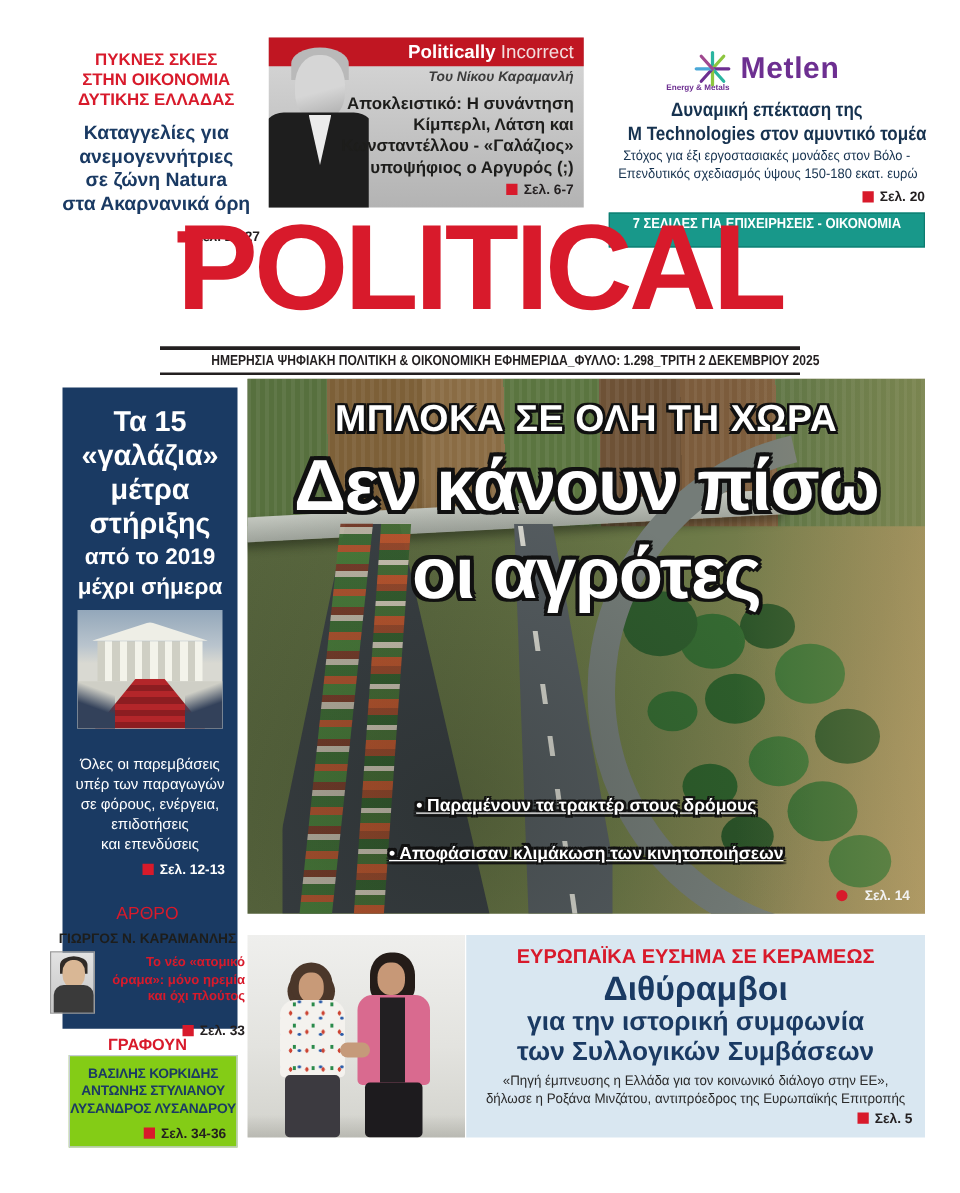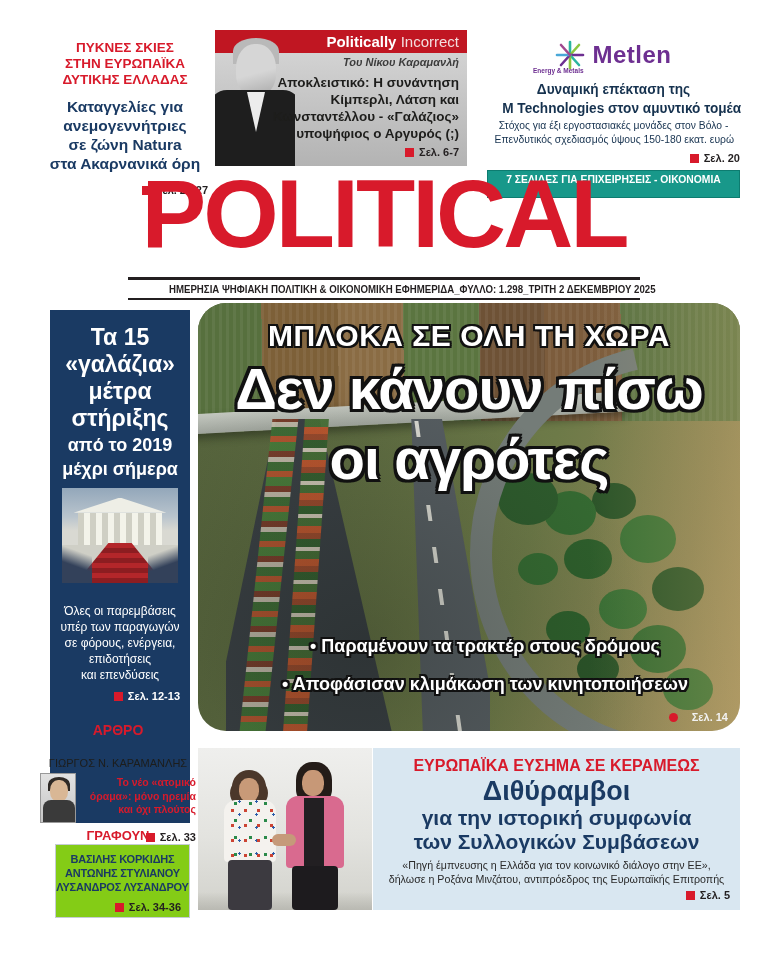--- a/index.html
+++ b/index.html
@@ -59,60 +59,60 @@
   .bld-steps { position:absolute; left:0; top:60%; width:100%; height:40%; background:#cfcfc6; }
   .bld-carpet { position:absolute; left:0; top:58%; width:100%; height:42%; clip-path:polygon(40% 0,60% 0,88% 100%,12% 100%); background:repeating-linear-gradient(180deg,#b3262a 0 5px,#8c1d21 5px 10px); }
   .bld-shadow-l { position:absolute; left:0; bottom:0; width:26%; height:45%; background:linear-gradient(20deg,#33415a 40%,transparent 70%); }
   .bld-shadow-r { position:absolute; right:0; bottom:0; width:26%; height:45%; background:linear-gradient(-20deg,#33415a 40%,transparent 70%); }
   .navybox .body { font-size:12px; color:#fff; line-height:16px; margin-top:20px; }
   .navybox .ref { text-align:right; padding-right:10px; margin-top:3px; }
   .navybox .pgref { color:#fff; }
 
   
   .arthro { left:40px; top:722px; width:156px; }
-  .arthro .h { text-align:center; font-size:14px; font-weight:bold; color:#d81a2b; }
-  .arthro .auth { text-align:center; font-size:11px; font-weight:normal; color:#1d1d1b; margin-top:19px; }
+  .arthro .h { text-align:center; font-size:14px; font-weight:normal; color:#d81a2b; }
+  .arthro .auth { text-align:center; font-size:11px; font-weight:bold; color:#1d1d1b; margin-top:7px; }
   .arthro .row { display:flex; margin-top:4px; gap:5px; }
   .km-photo { position:relative; width:36px; height:50px; background:linear-gradient(180deg,#e2e2e2,#c6c6c6); border:1px solid #999; overflow:hidden; flex:0 0 auto; }
   .km-hair { position:absolute; left:7px; top:3px; width:22px; height:14px; border-radius:50% 50% 0 0; background:#2f2a26; }
   .km-head { position:absolute; left:9px; top:6px; width:18px; height:22px; border-radius:45%; background:#d9b795; }
   .km-body { position:absolute; left:2px; top:26px; width:32px; height:24px; border-radius:8px 8px 0 0; background:#3a3a3a; }
   .arthro .tit { flex:1; text-align:right; font-size:10.5px; font-weight:bold; color:#d81a2b; line-height:13.5px; padding-top:3px; }
   .arthro .ref { text-align:right; margin-top:4px; }
 
   
   .grafoun-h { left:40px; top:828px; width:156px; text-align:center; font-size:13px; font-weight:bold; color:#d81a2b; }
   .grafoun-box { left:55px; top:844px; width:135px; height:74px; background:#84cc16; border:1px solid #c5ccd4; text-align:center; padding-top:7px; }
   .grafoun-box .nm { font-size:11px; font-weight:bold; color:#1a3a63; line-height:14px; letter-spacing:-0.2px; }
   .grafoun-box .ref { text-align:right; padding-right:8px; margin-top:3px; }
 
   
-  .main-photo { left:198px; top:303px; width:542px; height:428px; overflow:hidden; background:linear-gradient(105deg,#55633c 0%,#5f6d42 30%,#6d7a48 60%,#8a8254 85%,#a08e5e 100%);border-radius:28px; }
+  .main-photo { left:198px; top:303px; width:542px; height:428px; overflow:hidden; background:linear-gradient(105deg,#55633c 0%,#5f6d42 30%,#6d7a48 60%,#8a8254 85%,#a08e5e 100%); }
   .ph-fields { position:absolute; left:0; top:0; width:100%; height:118px;
     background:linear-gradient(89deg,#57703e 0 12%,#7d6038 12% 26%,#8a6c44 26% 38%,#5b7540 38% 52%,#6e5236 52% 64%,#7c5c3c 64% 78%,#597243 78% 100%); }
   .ph-rows { position:absolute; left:0; top:0; width:100%; height:118px; background:repeating-linear-gradient(90deg,rgba(255,255,255,0.06) 0 3px,transparent 3px 7px); }
   .ph-bridge { position:absolute; left:-12px; top:100px; width:440px; height:20px; background:linear-gradient(180deg,#c3c7bf,#9fa49c); transform:rotate(-3deg); box-shadow:0 5px 8px rgba(20,25,15,0.45); }
   .ph-road-left { position:absolute; left:28px; top:116px; width:180px; height:312px; background:#3a4044; clip-path:polygon(28% 0,52% 0,92% 100%,-8% 100%); }
   .ph-tr1 { position:absolute; left:58px; top:116px; width:26px; height:312px; transform:skewX(-6deg); background:repeating-linear-gradient(0deg,#4a7d3a 0 9px,#b5552f 9px 15px,#3f6d35 15px 24px,#c2baa9 24px 29px,#7a3d2a 29px 35px); opacity:0.95; }
   .ph-tr2 { position:absolute; left:96px; top:116px; width:24px; height:312px; transform:skewX(-4deg); background:repeating-linear-gradient(0deg,#c0572e 0 7px,#476f36 7px 15px,#d0c8b6 15px 19px,#35602f 19px 27px,#9c4a2c 27px 33px); opacity:0.95; }
   .ph-road-mid { position:absolute; left:196px; top:116px; width:96px; height:312px; background:#565d61; clip-path:polygon(18% 0,50% 0,108% 100%,30% 100%); }
   .ph-dash { position:absolute; left:238px; top:116px; width:4px; height:312px; transform:skewX(8deg); background:repeating-linear-gradient(0deg,#d8d8d0 0 16px,transparent 16px 42px); }
   .ph-trees { position:absolute; left:300px; top:170px; width:60px; height:52px; border-radius:50%; background:#2e5b2d;
     box-shadow:42px 14px 0 -4px #356a32, 86px 2px 0 -8px #2b5429, 120px 40px 0 -2px #3a7136, 60px 60px 0 -6px #2e5f2c, 10px 70px 0 -10px #356a32, 150px 90px 0 -4px #2b5429, 95px 110px 0 -6px #3a7136, 40px 130px 0 -8px #2e5f2c, 130px 150px 0 -2px #356a32, 70px 170px 0 -9px #2b5429, 160px 190px 0 -5px #3a7136; }
   .ph-curve { position:absolute; right:-150px; top:40px; width:420px; height:420px; border-radius:50%; border:22px solid #747c78; border-top-color:transparent; border-right-color:transparent; transform:rotate(32deg); }
   .ph-warm { position:absolute; right:0; top:0; width:40%; height:100%; background:linear-gradient(270deg,rgba(222,190,120,0.25),transparent 70%); }
   .ph-vig { position:absolute; left:0; top:0; width:100%; height:100%; background:radial-gradient(ellipse at 30% 80%, rgba(10,15,10,0.25), transparent 55%); }
   .mp-kick { position:absolute; left:0; top:16px; width:100%; text-align:center; font-size:30px; font-weight:900; color:#fff; letter-spacing:0.5px;
     text-shadow:-2px -2px 0 #111,2px -2px 0 #111,-2px 2px 0 #111,2px 2px 0 #111,0 -2px 0 #111,0 2px 0 #111,-2px 0 0 #111,2px 0 0 #111; }
   .mp-h { position:absolute; left:0; width:100%; text-align:center; font-size:58px; font-weight:900; color:#fff; letter-spacing:-1px;
     text-shadow:-3px -3px 0 #111,3px -3px 0 #111,-3px 3px 0 #111,3px 3px 0 #111,0 -3px 0 #111,0 3px 0 #111,-3px 0 0 #111,3px 0 0 #111; }
   .mp-h1 { top:52px; }
   .mp-h2 { top:122px; }
-  .mp-b { position:absolute; left:16px; width:100%; text-align:center; font-size:18px; font-weight:bold; color:#fff;
-    text-shadow:-2px -2px 0 #111,2px -2px 0 #111,-2px 2px 0 #111,2px 2px 0 #111,0 -2px 0 #111,0 2px 0 #111,-2px 0 0 #111,2px 0 0 #111; }
+  .mp-b { position:absolute; left:0; width:100%; text-align:center; font-size:14px; font-weight:bold; color:#fff;
+    text-shadow:-2px -2px 0 #111,2px -2px 0 #111,-2px 2px 0 #111,2px 2px 0 #111,0 -2px 0 #111,0 2px 0 #111,-2px 0 0 #111,2px 0 0 #111;text-decoration:underline; }
   .mp-b1 { top:333px; }
   .mp-b2 { top:371px; }
   .mp-ref { position:absolute; right:12px; bottom:8px; font-size:11px; font-weight:bold; color:#f2f2f2; }
   .mp-dot { display:inline-block; width:9px; height:9px; border-radius:50%; background:#d81a2b; margin-right:14px; vertical-align:-1px; }
 
   
   .women-photo { left:198px; top:748px; width:174px; height:162px; overflow:hidden; background:linear-gradient(180deg,#efefed 0%,#e3e3df 55%,#d2d2cc 100%); }
   .w-shadow { position:absolute; left:0; bottom:0; width:100%; height:18px; background:linear-gradient(180deg,transparent,#b9b9b2); }
   .w1-hair { position:absolute; left:34px; top:22px; width:34px; height:34px; border-radius:50%; background:#4b372a; box-shadow:-4px 6px 0 -2px #4b372a,4px 6px 0 -2px #4b372a; }
   .w1-face { position:absolute; left:41px; top:30px; width:20px; height:24px; border-radius:45%; background:#c89a78; }
@@ -137,21 +137,21 @@
   .bstory .ref { position:absolute; right:10px; bottom:7px;padding-left:48px; }
 </style>
 </head>
 <body>
 
 <div class="page">
 
   <section class="abs tl">
     <div>
       <div class="kick">ΠΥΚΝΕΣ ΣΚΙΕΣ</div>
-      <div class="kick">ΣΤΗΝ ΕΥΡΩΠΑΪΚΑ</div>
+      <div class="kick">ΣΤΗΝ ΟΙΚΟΝΟΜΙΑ</div>
       <div class="kick">ΔΥΤΙΚΗΣ ΕΛΛΑΔΑΣ</div>
     </div>
     <div class="tit">
       <div>Καταγγελίες για</div>
       <div>ανεμογεννήτριες</div>
       <div>σε ζώνη Natura</div>
       <div>στα Ακαρνανικά όρη</div>
     </div>
     <div class="ref">
       <span class="sq"></span><span class="pgref">Σελ. 26-27</span>

